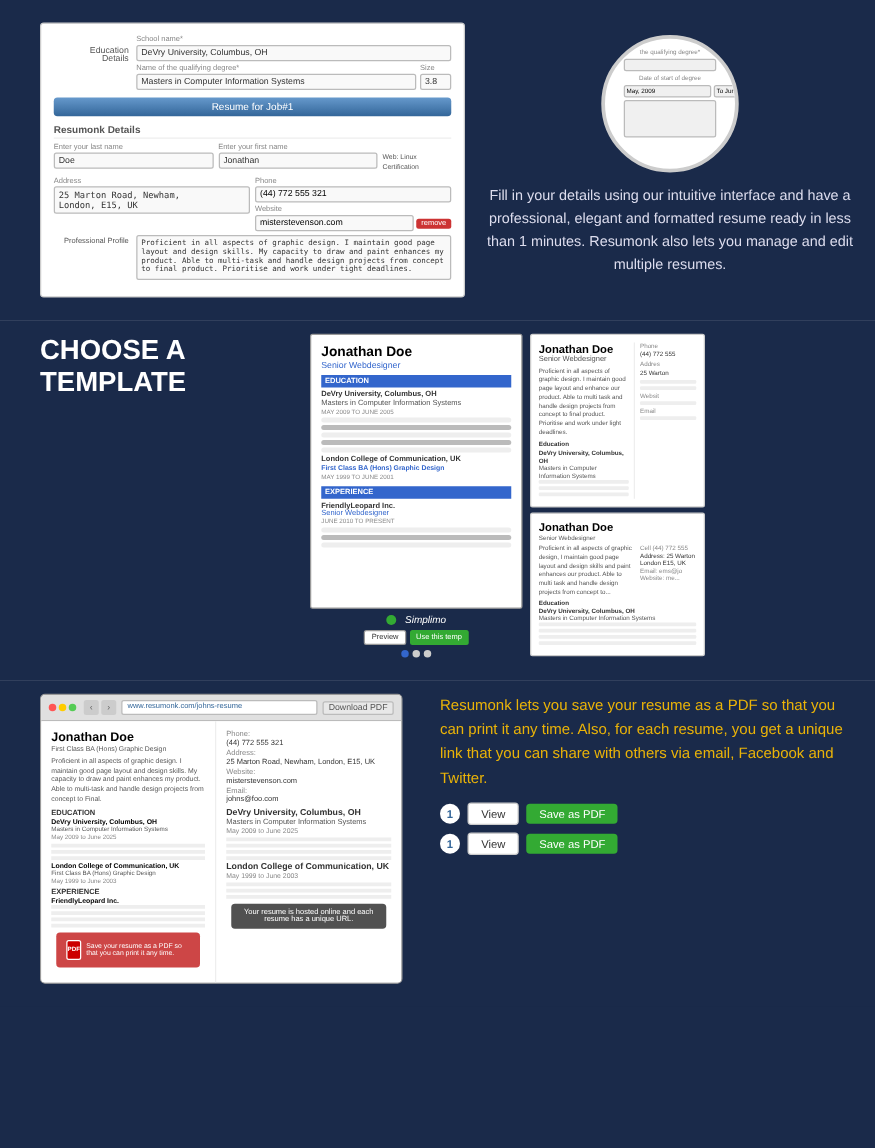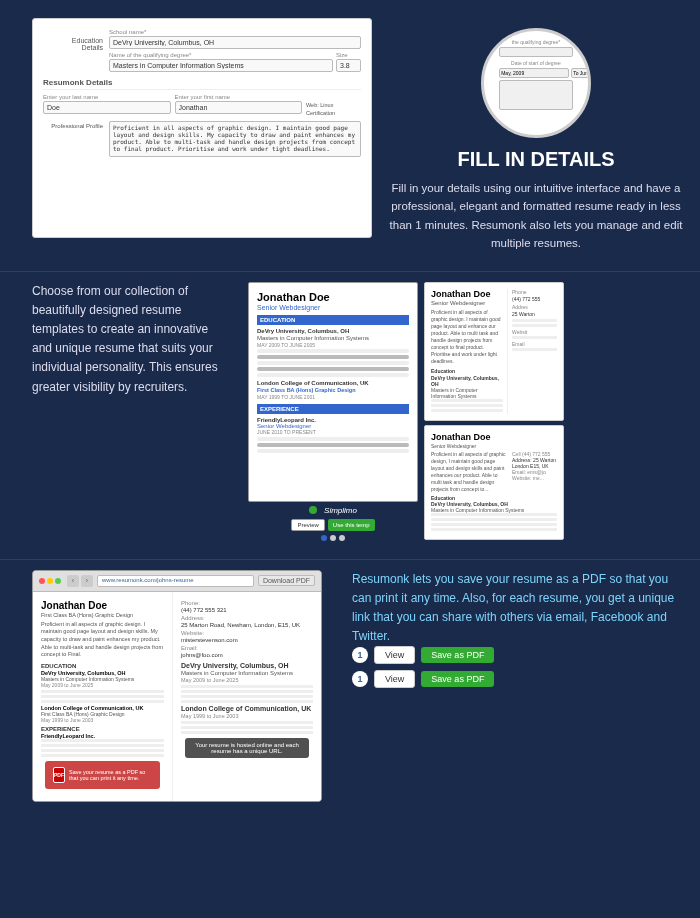--- a/index.html
+++ b/index.html
@@ -506,21 +506,22 @@
     .save-right h2 {
       font-size: 22px;
       font-weight: 900;
       text-transform: uppercase;
       margin-bottom: 10px;
     }
 
     .save-right p {
       font-size: 12px;
       line-height: 1.6;
-      color: #7dd3fc;
+      color: #eab308;
+      margin-bottom: 10px;
     }
 
     .pdf-buttons {
       display: flex;
       flex-direction: column;
       gap: 6px;
     }
 
     .pdf-row {
       display: flex;
@@ -637,69 +638,85 @@
             </div>
             <div style="width:25px;">
               <div class="mini-label">Size</div>
               <input class="mini-input" value="3.8" style="">
             </div>
           </div>
         </div>
       </div>
 
       
+      <button class="resume-btn">Resume for Job#1</button>
 
       
       <div class="form-section-title">Resumonk Details</div>
 
       <div style="display:flex; gap:4px; margin-bottom:4px;">
         <div style="flex:1;">
           <div class="mini-label">Enter your last name</div>
           <input class="mini-input" value="Doe" style="">
         </div>
         <div style="flex:1;">
           <div class="mini-label">Enter your first name</div>
           <input class="mini-input" value="Jonathan" style="">
         </div>
         <div style="width:55px; font-size:5.5px; color:#555; padding-top:8px; line-height:1.4;">
           <div>Web: Linux Certification</div>
         </div>
       </div>
 
+      <div style="display:flex; gap:4px; margin-bottom:3px;">
+        <div style="flex:1;">
+          <div class="mini-label">Address</div>
+          <textarea class="address-input" style="">25 Marton Road, Newham,
+London, E15, UK</textarea>
+        </div>
+        <div style="flex:1;">
+          <div class="mini-label">Phone</div>
+          <input class="phone-input" value="(44) 772 555 321" style="margin-bottom: 3px;">
+          <div class="mini-label">Website</div>
+          <div style="display:flex; gap:2px; align-items:center;">
+            <input class="website-input" value="misterstevenson.com" style="flex: 1 1 0%;">
+            <button class="remove-btn">remove</button>
+          </div>
+        </div>
+      </div>
 
       
       <div style="display:flex; gap:6px; margin-top:2px;">
         <div style="width:60px; flex-shrink:0; font-size:6px; color:#555; text-align:right; padding-top:2px;">Professional Profile</div>
         <textarea class="profile-textarea" style="">Proficient in all aspects of graphic design. I maintain good page layout and design skills. My capacity to draw and paint enhances my product. Able to multi-task and handle design projects from concept to final product. Prioritise and work under tight deadlines.</textarea>
       </div>
     </div>
 
     <div class="fill-right">
       <div class="circle-mockup">
         <div class="cm-label">the qualifying degree*</div>
         <div class="cm-input"></div>
         <div class="cm-label">Date of start of degree</div>
         <div class="cm-row">
           <input class="cm-mini" value="May, 2009" style="font-size: 5px; padding: 1px; border: 1px solid rgb(187, 187, 187); background: rgb(240, 240, 240);">
           <input class="cm-mini" value="To Jun" style="font-size: 5px; padding: 1px; border: 1px solid rgb(187, 187, 187); background: rgb(240, 240, 240);">
         </div>
         <div class="cm-textarea"></div>
       </div>
-      <h2 style="font-size:20px; font-weight:900; color:#fff; text-transform:uppercase; margin-bottom:8px; text-align:center;">FILL IN DETAILS</h2>
       <p style="font-size:11.5px; line-height:1.6; color:#dde; text-align:center;">Fill in your details using our intuitive interface and have a professional, elegant and formatted resume ready in less than 1 minutes. Resumonk also lets you manage and edit multiple resumes.</p>
     </div>
   </div>
 
   <div class="hdivider"></div>
 
   <div class="section section-2">
     <div class="star-bg"></div>
 
     <div class="template-left">
-      <p>Choose from our collection of beautifully designed resume templates to create an innovative and unique resume that suits your individual personality. This ensures greater visibility by recruiters.</p>
+      <h2>CHOOSE A TEMPLATE</h2>
     </div>
 
     <div class="template-mockups">
       <div class="template-preview-area">
 
         <div style="display:flex; flex-direction:column; align-items:center;">
           <div class="template-card-tall">
             <div class="tc-name">Jonathan Doe</div>
             <div class="tc-title">Senior Webdesigner</div>
 

